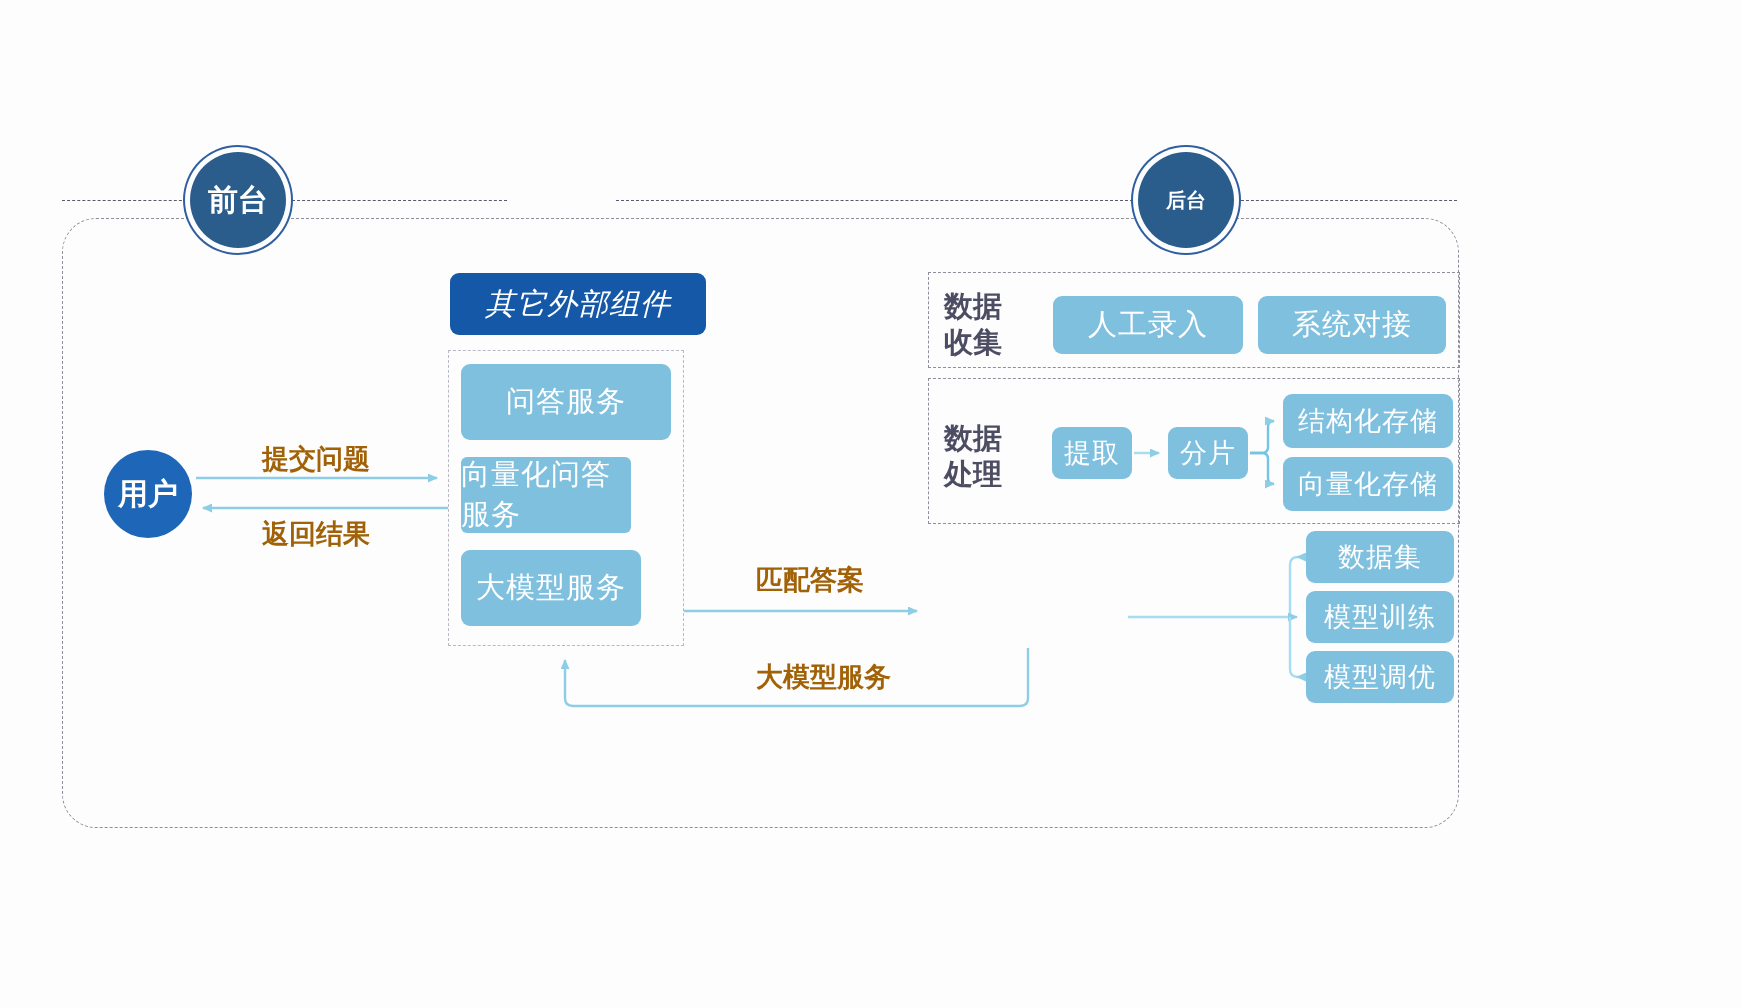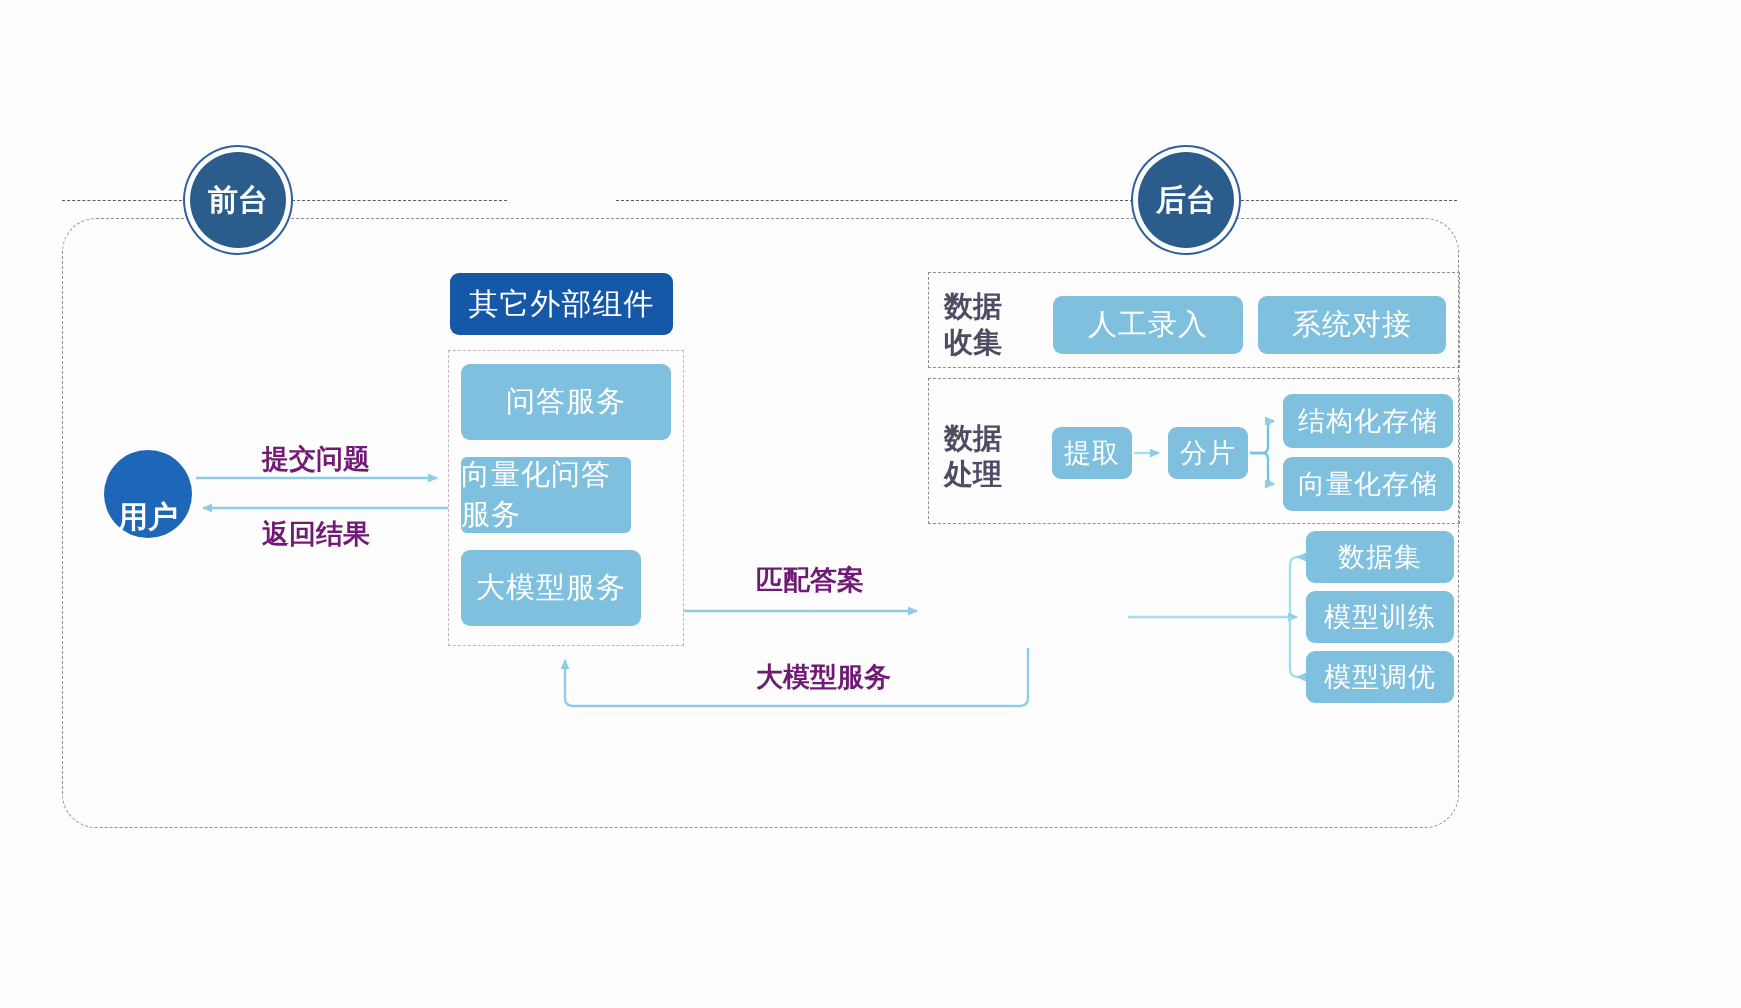--- a/index.html
+++ b/index.html
@@ -68,21 +68,21 @@
   .dash-group.light{border-color:#b9b9c4;}
 
   
   .grp-label{
     position:absolute;color:#4c4c63;font-weight:bold;font-size:29px;
     line-height:1.25;text-align:left;z-index:4;
   }
 
   
   .edge-label{
-    position:absolute;color:#701a75;font-weight:bold;font-size:27px;
+    position:absolute;color:#a16207;font-weight:bold;font-size:27px;
     white-space:nowrap;z-index:7;
   }
 
   svg.links{position:absolute;left:0;top:0;width:1741px;height:1008px;
             overflow:visible;z-index:3;pointer-events:none;}
 </style>
 </head>
 <body>
 
 <div id="stage">
@@ -92,29 +92,29 @@
   <div class="divider" style="left:62px;  top:200px; width:125px;"></div>
   <div class="divider" style="left:292px; top:200px; width:215px;"></div>
   <div class="divider" style="left:616px; top:200px; width:517px;"></div>
   <div class="divider" style="left:1241px;top:200px; width:216px;"></div>
 
   <div class="badge" style="left:190px;top:152px;width:96px;height:96px;font-size:30px;">
     <span>前台</span>
   </div>
 
 
-  <div class="badge" style="left:1138px;top:152px;width:96px;height:96px;font-size:30px;">
+  <div class="badge" style="left:1138px;top:152px;width:96px;height:96px;font-size:20px;">
     <span>后台</span>
   </div>
 
-  <div class="solid-circle" style="left:104px;top:450px;width:88px;height:88px;font-size:30px;align-items:flex-end;">
+  <div class="solid-circle" style="left:104px;top:450px;width:88px;height:88px;font-size:30px;">
     <span>用户</span>
   </div>
 
-  <div class="dark-box" style="left:450px;top:273px;width:223px;height:62px;">
+  <div class="dark-box" style="left:450px;top:273px;width:256px;height:62px;font-style:italic;">
     <span>其它外部组件</span>
   </div>
 
   <div class="dash-group light" style="left:448px;top:350px;width:236px;height:296px;"></div>
 
   <div class="lb" style="left:461px;top:364px;width:210px;height:76px;">
     <span>问答服务</span>
   </div>
   <div class="lb" style="left:461px;top:457px;width:170px;height:76px;border-radius:6px;">
     <span>向量化问答服务</span>

